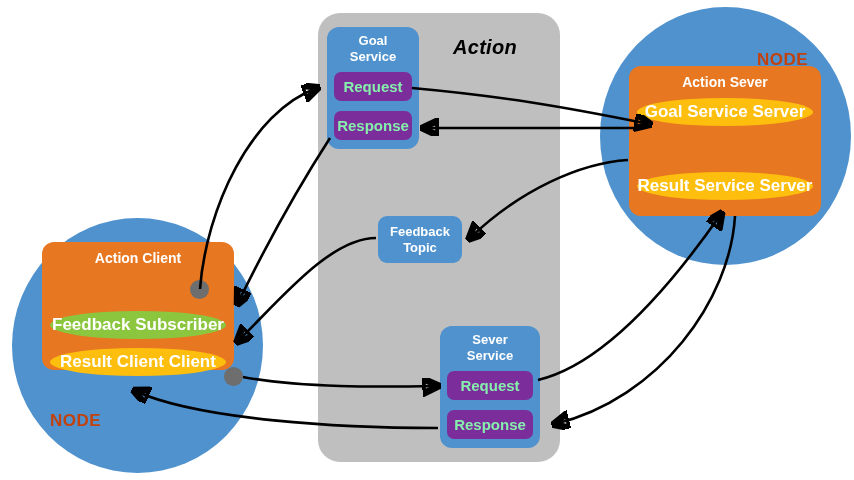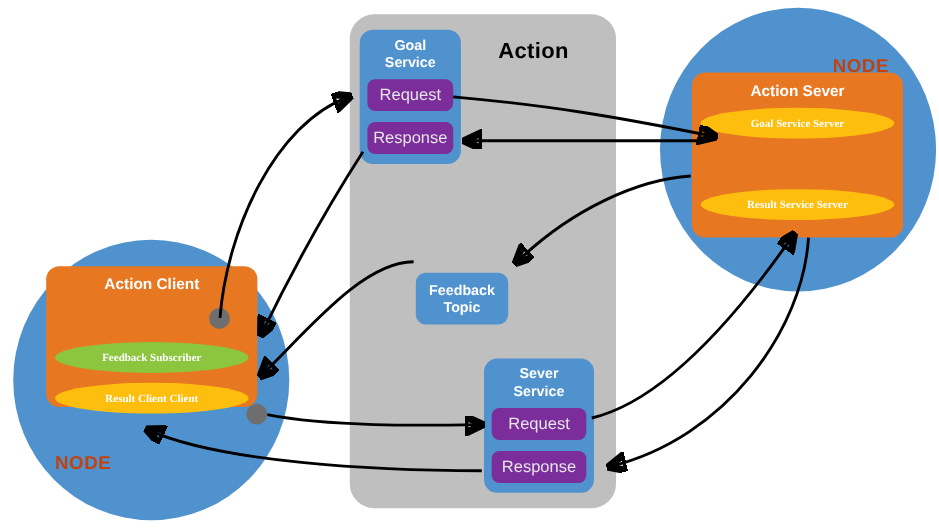--- a/index.html
+++ b/index.html
@@ -29,20 +29,21 @@
   .action-title {
     position: absolute;
     left: 430px;
     top: 36px;
     width: 110px;
     text-align: center;
     color: #000000;
     font-size: 20px;
     font-weight: bold;
     letter-spacing: 0.3px;
+    font-style: italic;
   }
 
   
   .node-circle {
     position: absolute;
     border-radius: 50%;
     background: #4F92CE;
   }
   .node-circle.left  { left: 12px;  top: 218px; width: 251px; height: 255px; }
   .node-circle.right { left: 600px; top: 7px;   width: 251px; height: 258px; }
@@ -81,24 +82,23 @@
   .pill {
     position: absolute;
     left: 8px;
     width: 176px;
     height: 28px;
     border-radius: 50%;
     display: flex;
     align-items: center;
     justify-content: center;
     color: #ffffff;
-    font-size: 10px;
+    font-size: 17px;
     font-weight: bold;
     white-space: nowrap;
-    font-family: Liberation Serif, serif;
   }
   .pill.yellow { background: #FDBE0E; }
   .pill.green  { background: #8CC63F; }
   .pill.p1 { top: 32px; }
   .pill.p2 { top: 69px; }
   .pill.p3 { top: 106px; }
 
   
   .service-box {
     position: absolute;
@@ -124,23 +124,23 @@
   .rr-box {
     position: absolute;
     left: 7px;
     right: 7px;
     height: 29px;
     background: #7C2D9C;
     border-radius: 7px;
     display: flex;
     align-items: center;
     justify-content: center;
-    color: #e5e5e5;
+    color: #86efac;
     font-size: 15px;
-    font-weight: normal;
+    font-weight: bold;
   }
   .rr-box.req { top: 45px; }
   .rr-box.res { top: 84px; }
 
   
   .feedback-topic {
     position: absolute;
     left: 378px;
     top: 216px;
     width: 84px;
@@ -148,21 +148,20 @@
     background: #4F92CE;
     border-radius: 9px;
     display: flex;
     flex-direction: column;
     align-items: center;
     justify-content: center;
     color: #ffffff;
     font-size: 13px;
     font-weight: bold;
     line-height: 16px;
-    margin-top: 32px;
   }
 
   
   .conn-dot {
     position: absolute;
     width: 19px;
     height: 19px;
     border-radius: 50%;
     background: #6E6E6E;
   }

